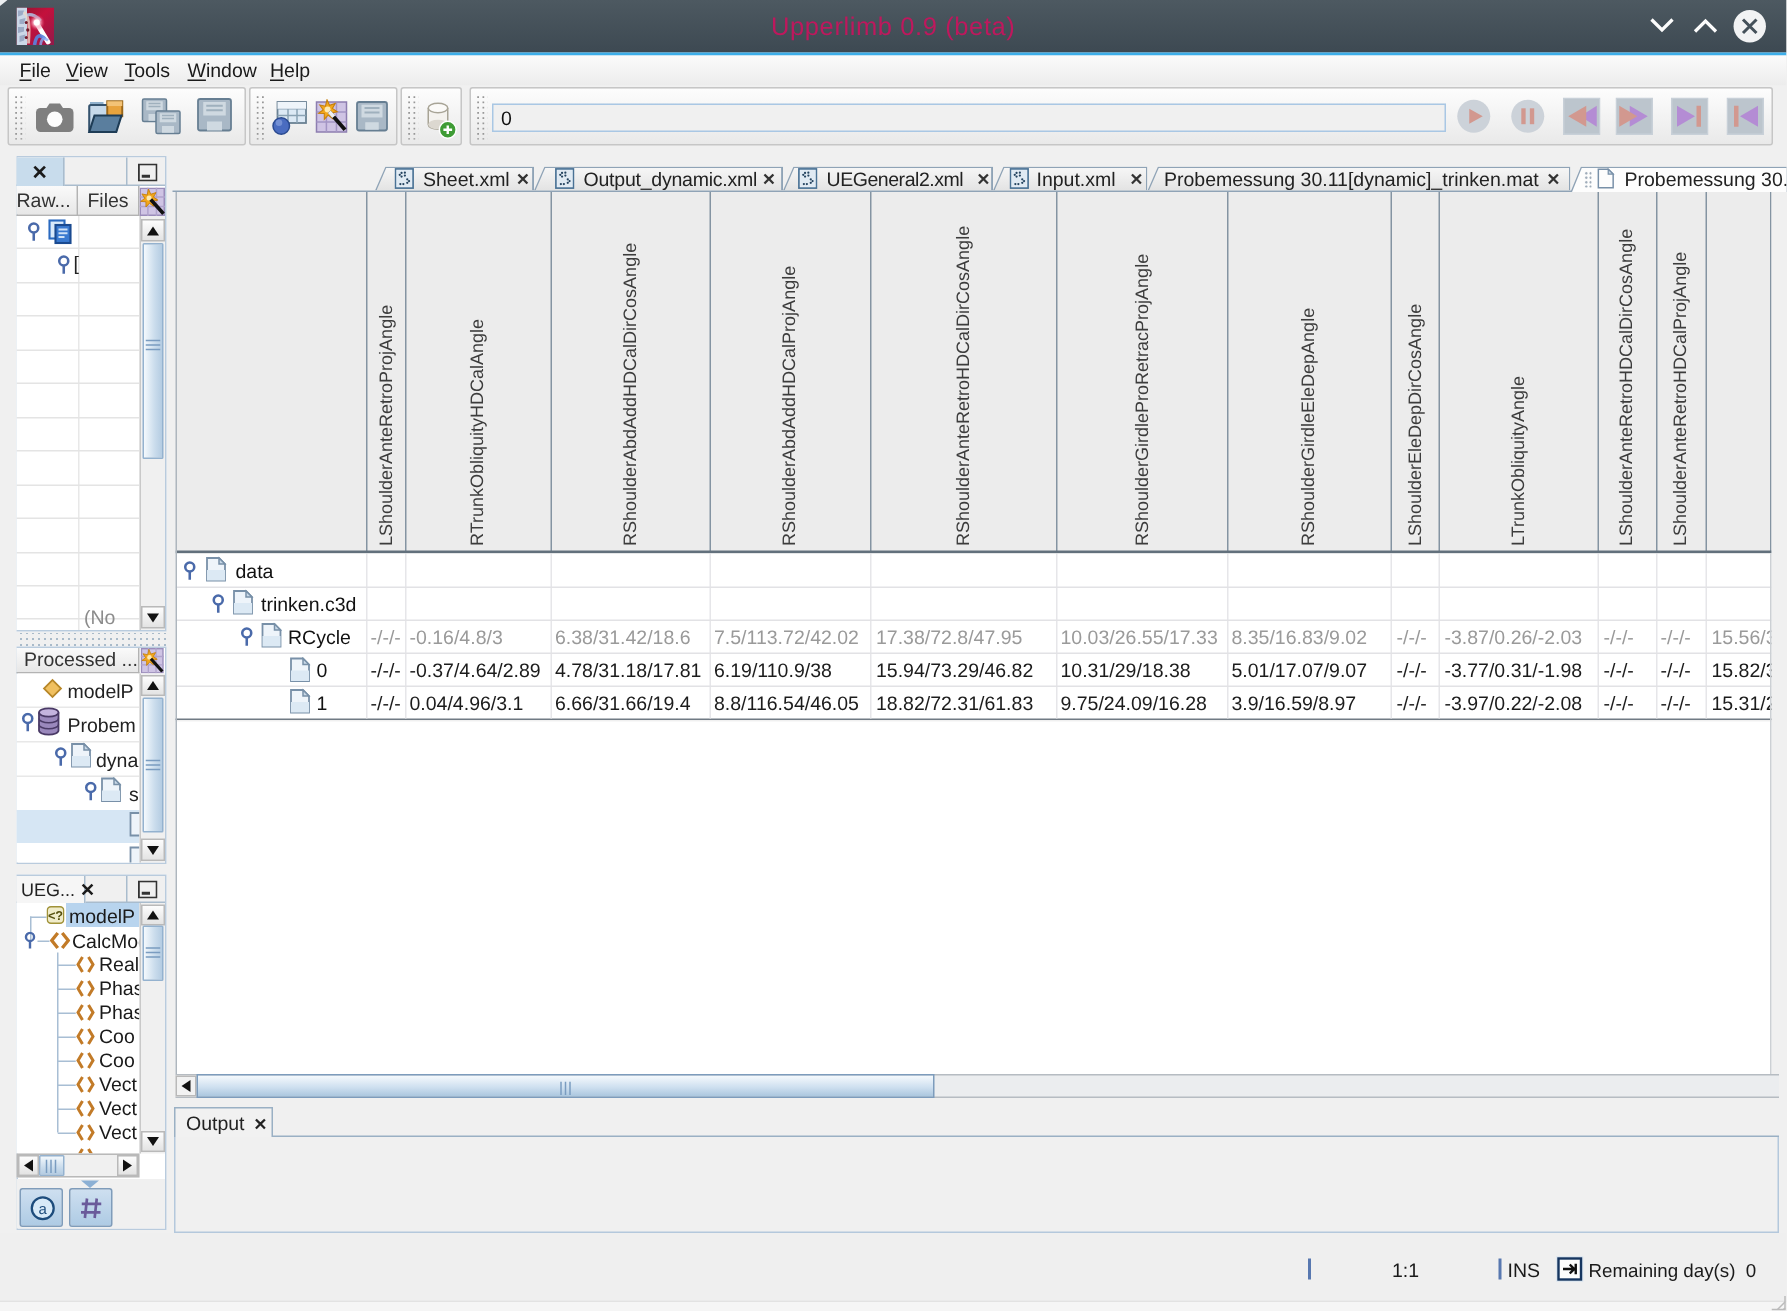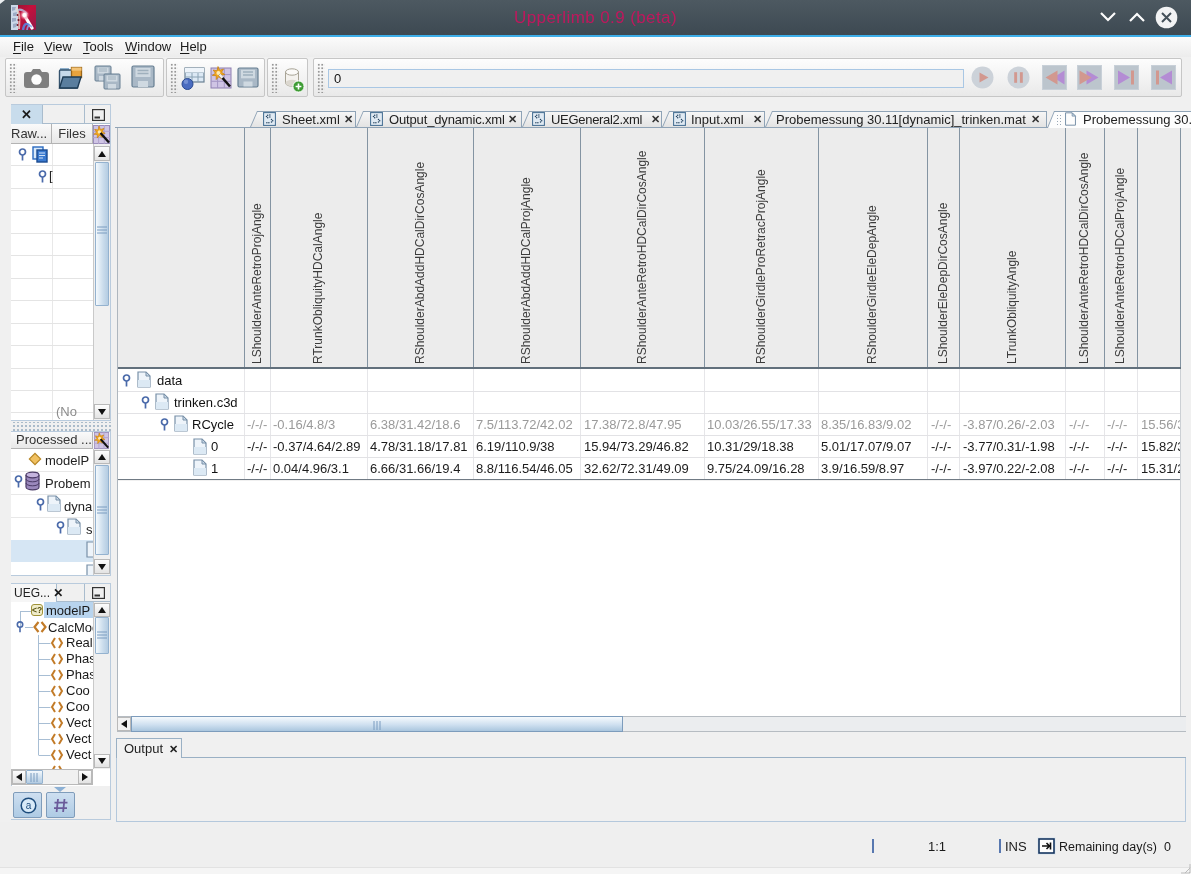--- a/index.html
+++ b/index.html
@@ -654,21 +654,21 @@
     <div class="cell" style="left:704px;top:70px">5.01/17.07/9.07</div>
     <div class="cell" style="left:814px;top:70px">-/-/-</div>
     <div class="cell" style="left:846px;top:70px">-3.77/0.31/-1.98</div>
     <div class="cell" style="left:952px;top:70px">-/-/-</div>
     <div class="cell" style="left:990px;top:70px">-/-/-</div>
     <div class="cell" style="left:1024px;top:70px">15.82/3</div>
     <div class="cell" style="left:130px;top:92px">-/-/-</div>
     <div class="cell" style="left:156px;top:92px">0.04/4.96/3.1</div>
     <div class="cell" style="left:253px;top:92px">6.66/31.66/19.4</div>
     <div class="cell" style="left:359px;top:92px">8.8/116.54/46.05</div>
-    <div class="cell" style="left:467px;top:92px">32.62/72.31/49.09</div>
+    <div class="cell" style="left:467px;top:92px">18.82/72.31/61.83</div>
     <div class="cell" style="left:590px;top:92px">9.75/24.09/16.28</div>
     <div class="cell" style="left:704px;top:92px">3.9/16.59/8.97</div>
     <div class="cell" style="left:814px;top:92px">-/-/-</div>
     <div class="cell" style="left:846px;top:92px">-3.97/0.22/-2.08</div>
     <div class="cell" style="left:952px;top:92px">-/-/-</div>
     <div class="cell" style="left:990px;top:92px">-/-/-</div>
     <div class="cell" style="left:1024px;top:92px">15.31/2</div>
   </div>
   <div id="mainwhite" class="abs" style="left:117px;top:481px;width:1064px;height:235px;background:#fff;"></div>
   <div class="abs" style="left:117px;top:128px;width:1px;height:588px;background:#aeb6be;"></div>

